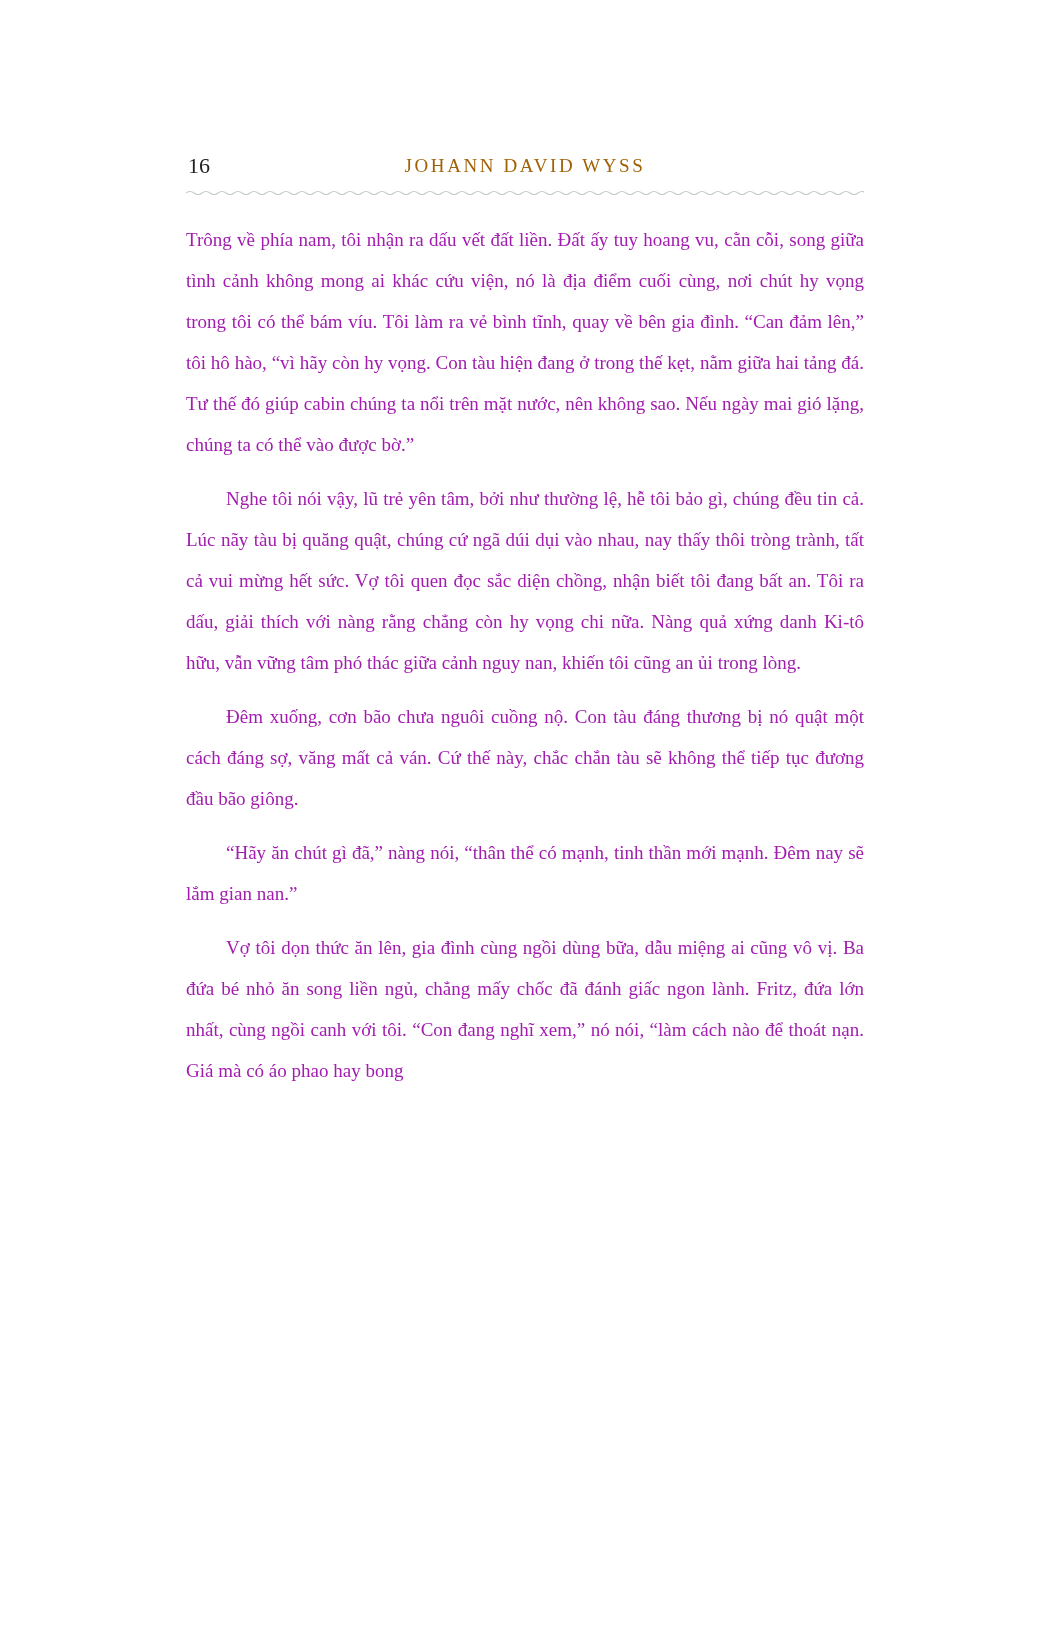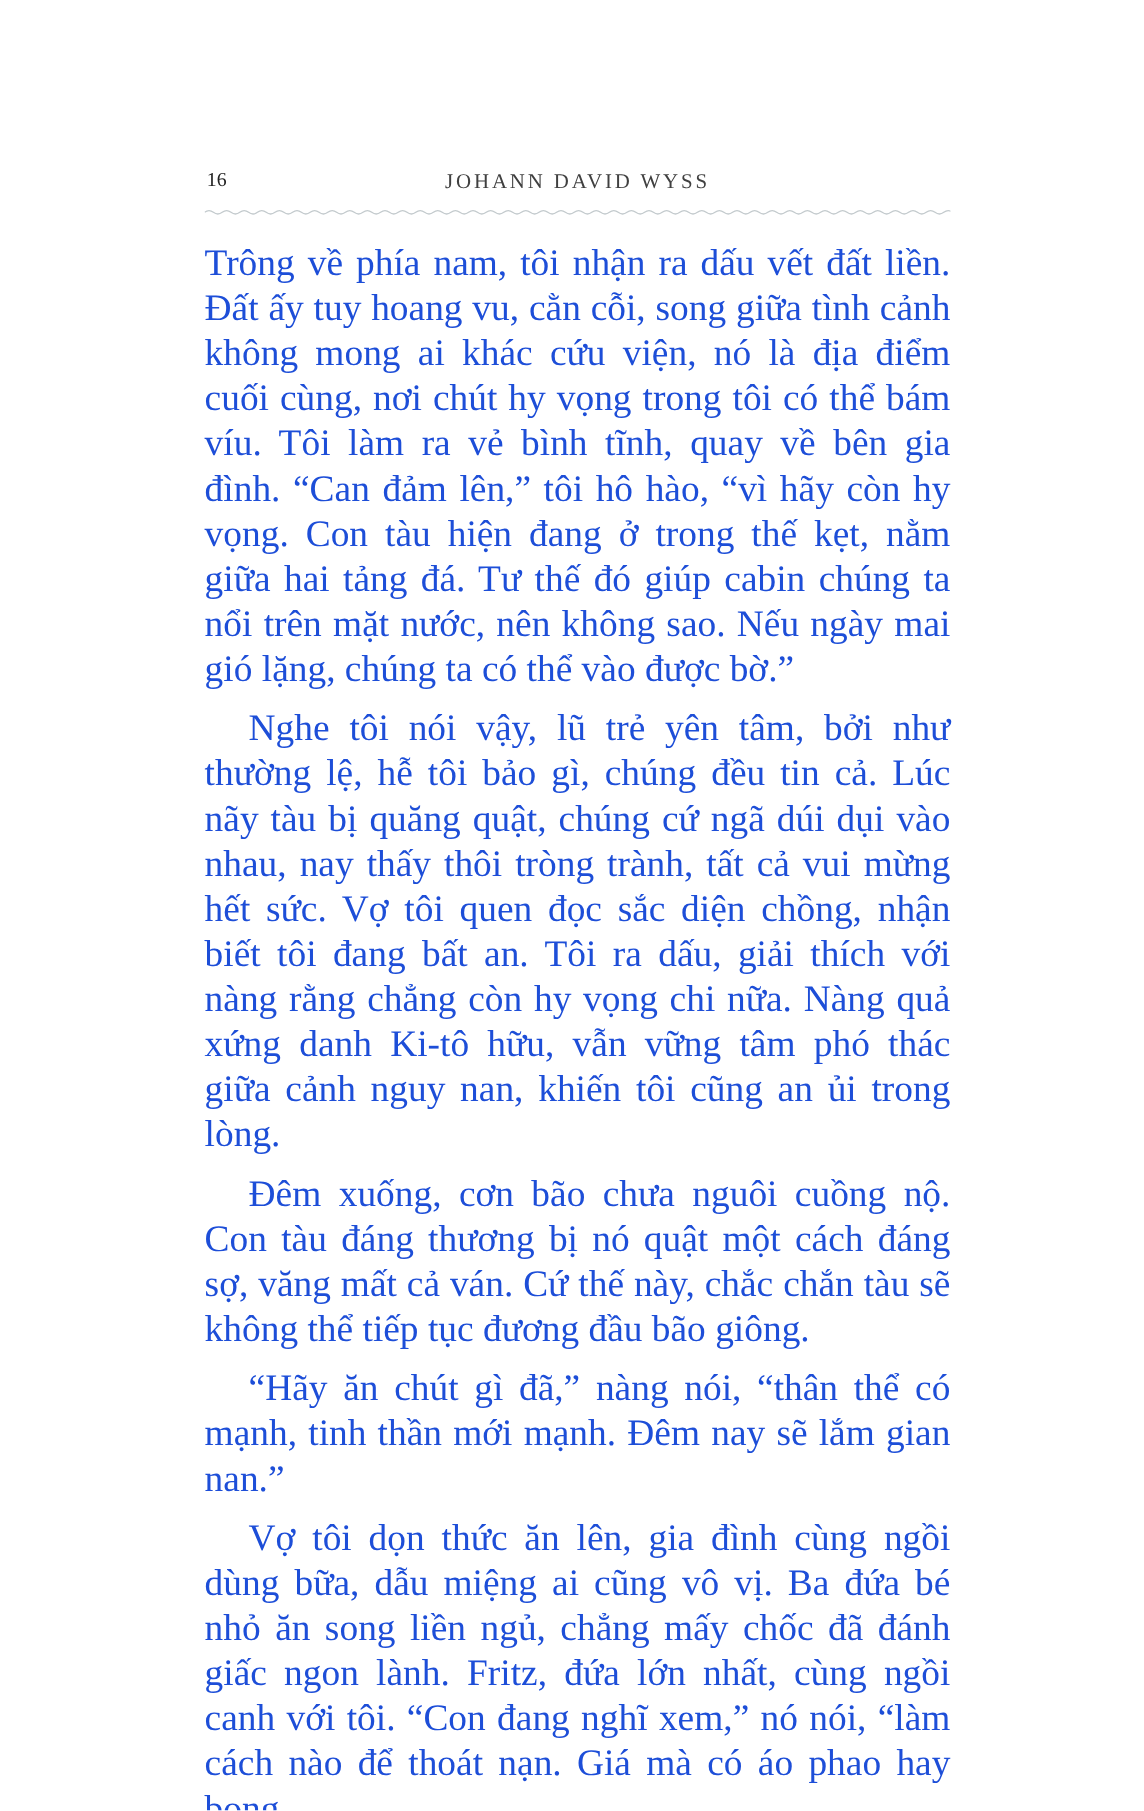--- a/index.html
+++ b/index.html
@@ -24,45 +24,45 @@
     width: 678px;
   }
   .page-header {
     position: relative;
     height: 32px;
   }
   .page-number {
     position: absolute;
     left: 2px;
     top: 3px;
-    font-size: 18px;
+    font-size: 22px;
     color: #222222;
   }
   .running-title {
     position: absolute;
     left: 0;
     width: 100%;
     top: 5px;
     text-align: center;
     font-size: 19px;
     letter-spacing: 2.6px;
-    color: #404040;
+    color: #a16207;
   }
   .divider {
     display: block;
     margin-top: 6px;
   }
   .body-text {
     margin-top: 22px;
   }
   .body-text p {
-    font-size: 34px;
+    font-size: 19px;
     line-height: 41px;
     text-align: justify;
-    color: #1d4ed8;
+    color: #a21caf;
   }
   .body-text p + p { margin-top: 13px; }
   .body-text p.indent { text-indent: 40px; }
 </style>
 </head>
 <body>
 
 <div class="page">
   <div class="content">
 

